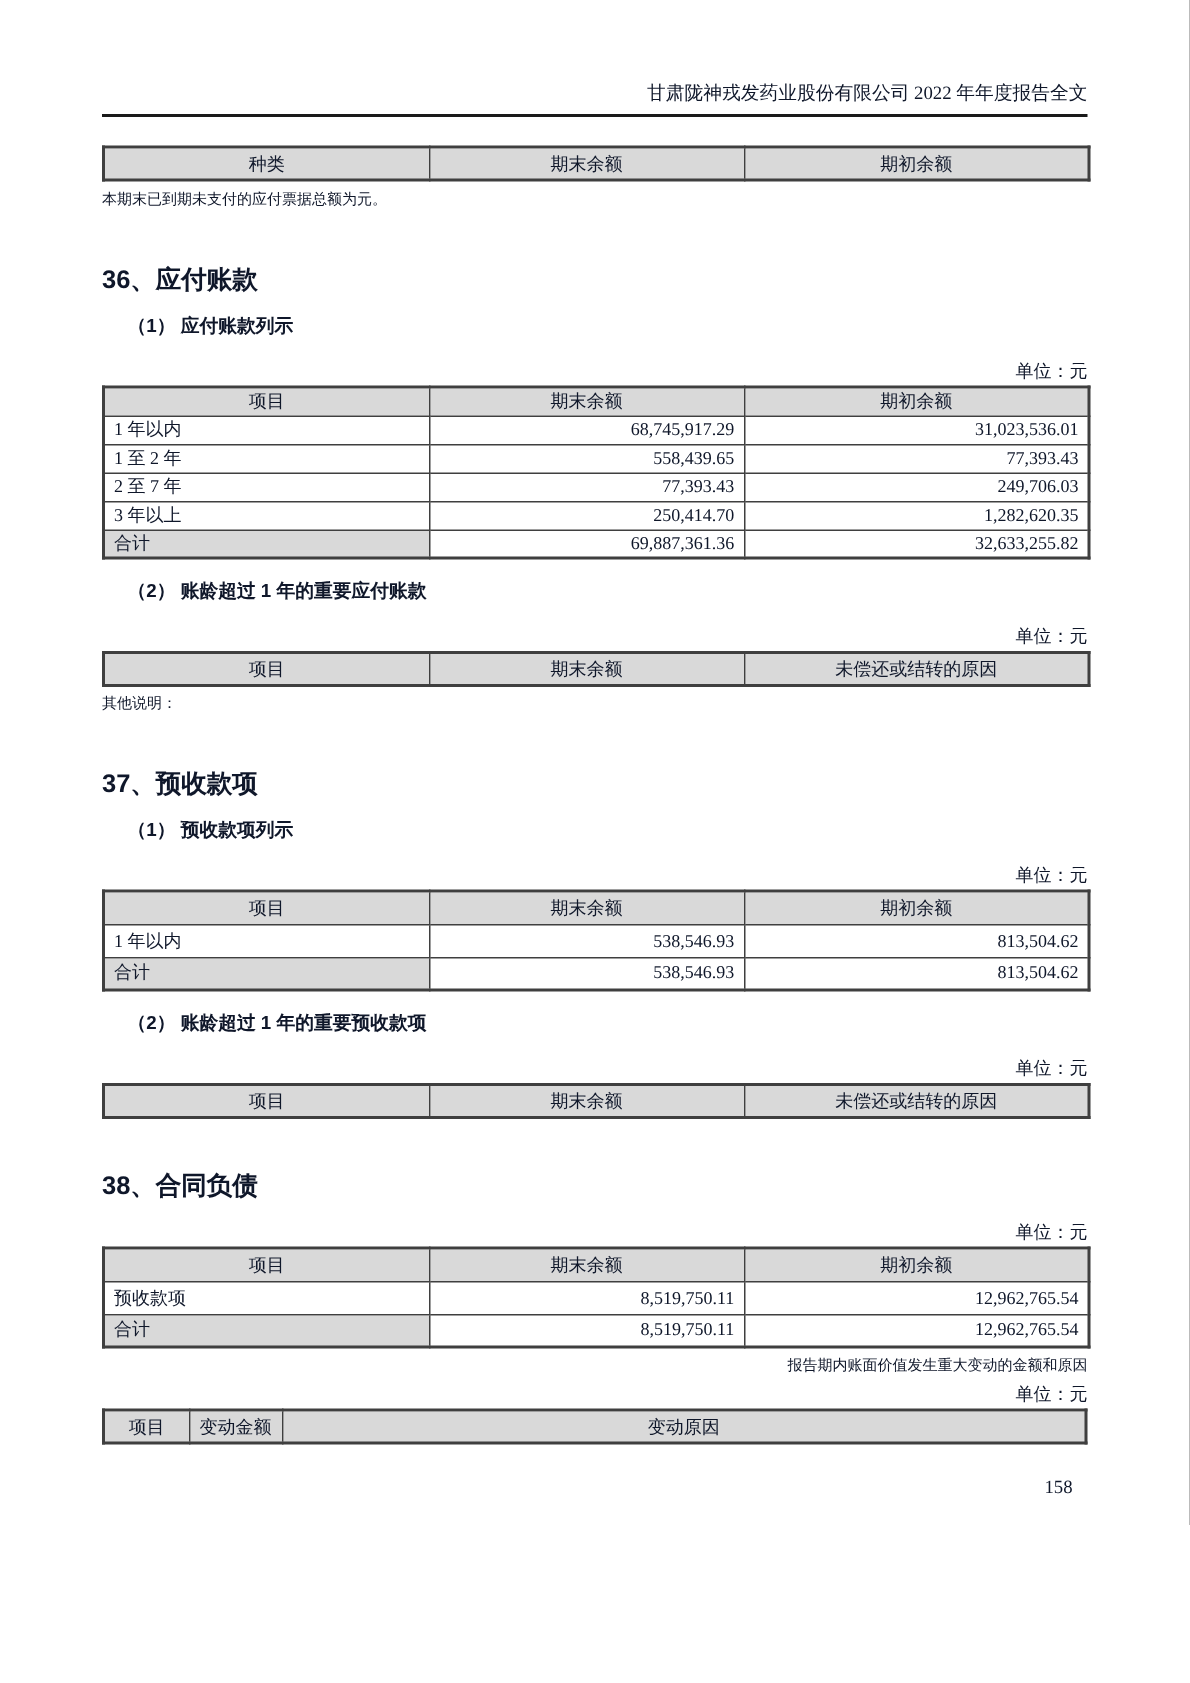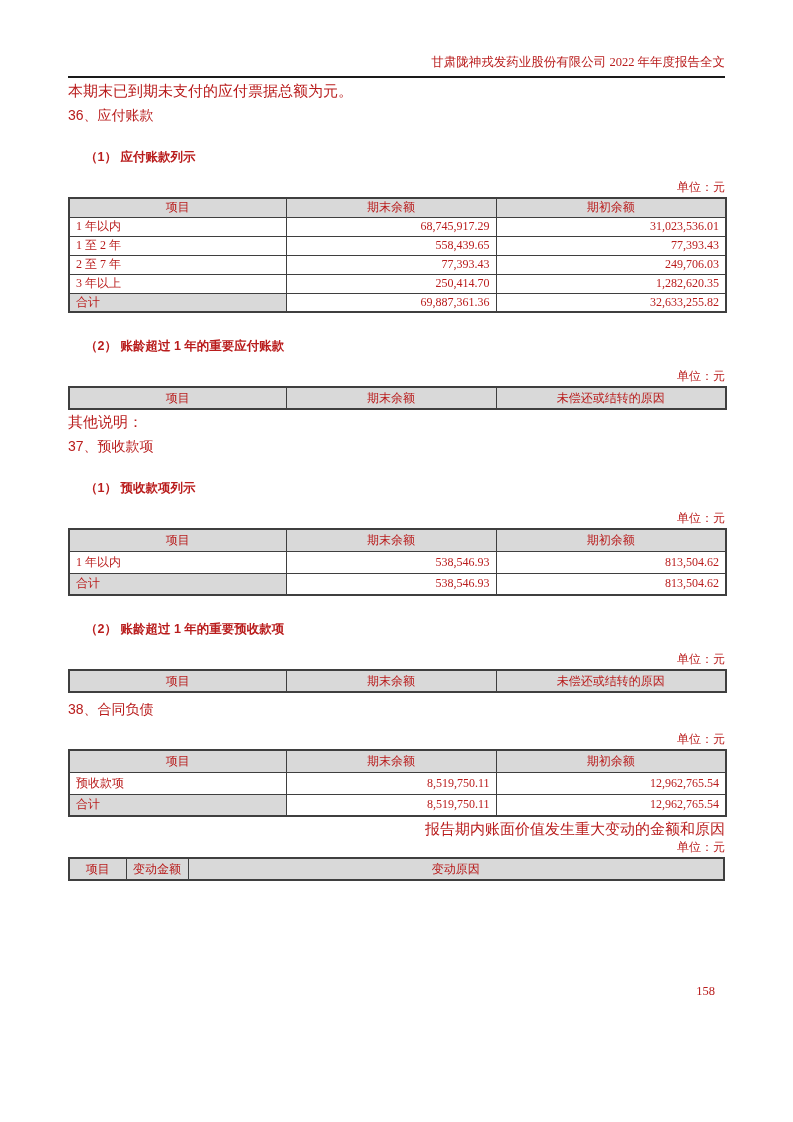--- a/index.html
+++ b/index.html
@@ -4,44 +4,44 @@
 <style>
   * { margin: 0; padding: 0; box-sizing: border-box; }
   html, body { background: #888; }
   .page {
     position: relative;
     width: 793px;
     height: 1122px;
     margin: 0 auto;
     background: #ffffff;
     font-family: "Liberation Serif", "DejaVu Serif", serif;
-    color: #b91c1c;
+    color: #0f172a;
     padding: 54px 68px 0 68px;
     overflow: hidden;
   }
   .doc-header {
     text-align: right;
     font-size: 12.5px;
     line-height: 16px;
     padding-bottom: 6px;
     border-bottom: 2.5px solid #1a1a1a;
   }
-  .body-text { font-size: 15px; line-height: 16px; margin-top: 5px; }
+  .body-text { font-size: 10px; line-height: 16px; margin-top: 5px; }
   h2.sec {
-    font-size: 14px;
-    font-weight: normal;
+    font-size: 17px;
+    font-weight: bold;
     line-height: 18px;
-    margin-top: 7px;
+    margin-top: 36px;
     font-family: "Liberation Sans", "DejaVu Sans", sans-serif;
   }
   h3.sub {
     font-size: 12.5px;
     font-weight: bold;
     line-height: 17px;
-    margin-top: 25px;
+    margin-top: 13px;
     padding-left: 17px;
     font-family: "Liberation Sans", "DejaVu Sans", sans-serif;
   }
   .unit {
     text-align: right;
     font-size: 12px;
     line-height: 14px;
     margin-top: 14px;
     margin-bottom: 3px;
   }
@@ -86,20 +86,29 @@
 </style>
 </head>
 <body>
 
 <div class="page">
 
   <div class="doc-header">
     <span>甘肃陇神戎发药业股份有限公司 2022 年年度报告全文</span>
   </div>
 
+  <table class="tbl mt-sec36">
+    <tbody>
+      <tr>
+        <th class="c1">种类</th>
+        <th class="c2">期末余额</th>
+        <th class="c3">期初余额</th>
+      </tr>
+    </tbody>
+  </table>
   <p class="body-text">本期末已到期未支付的应付票据总额为元。</p>
 
   <h2 class="sec">36、应付账款</h2>
   <h3 class="sub">（1） 应付账款列示</h3>
   <div class="unit">单位：元</div>
 
   <table class="tbl compact">
     <tbody>
       <tr>
         <th class="c1">项目</th>

